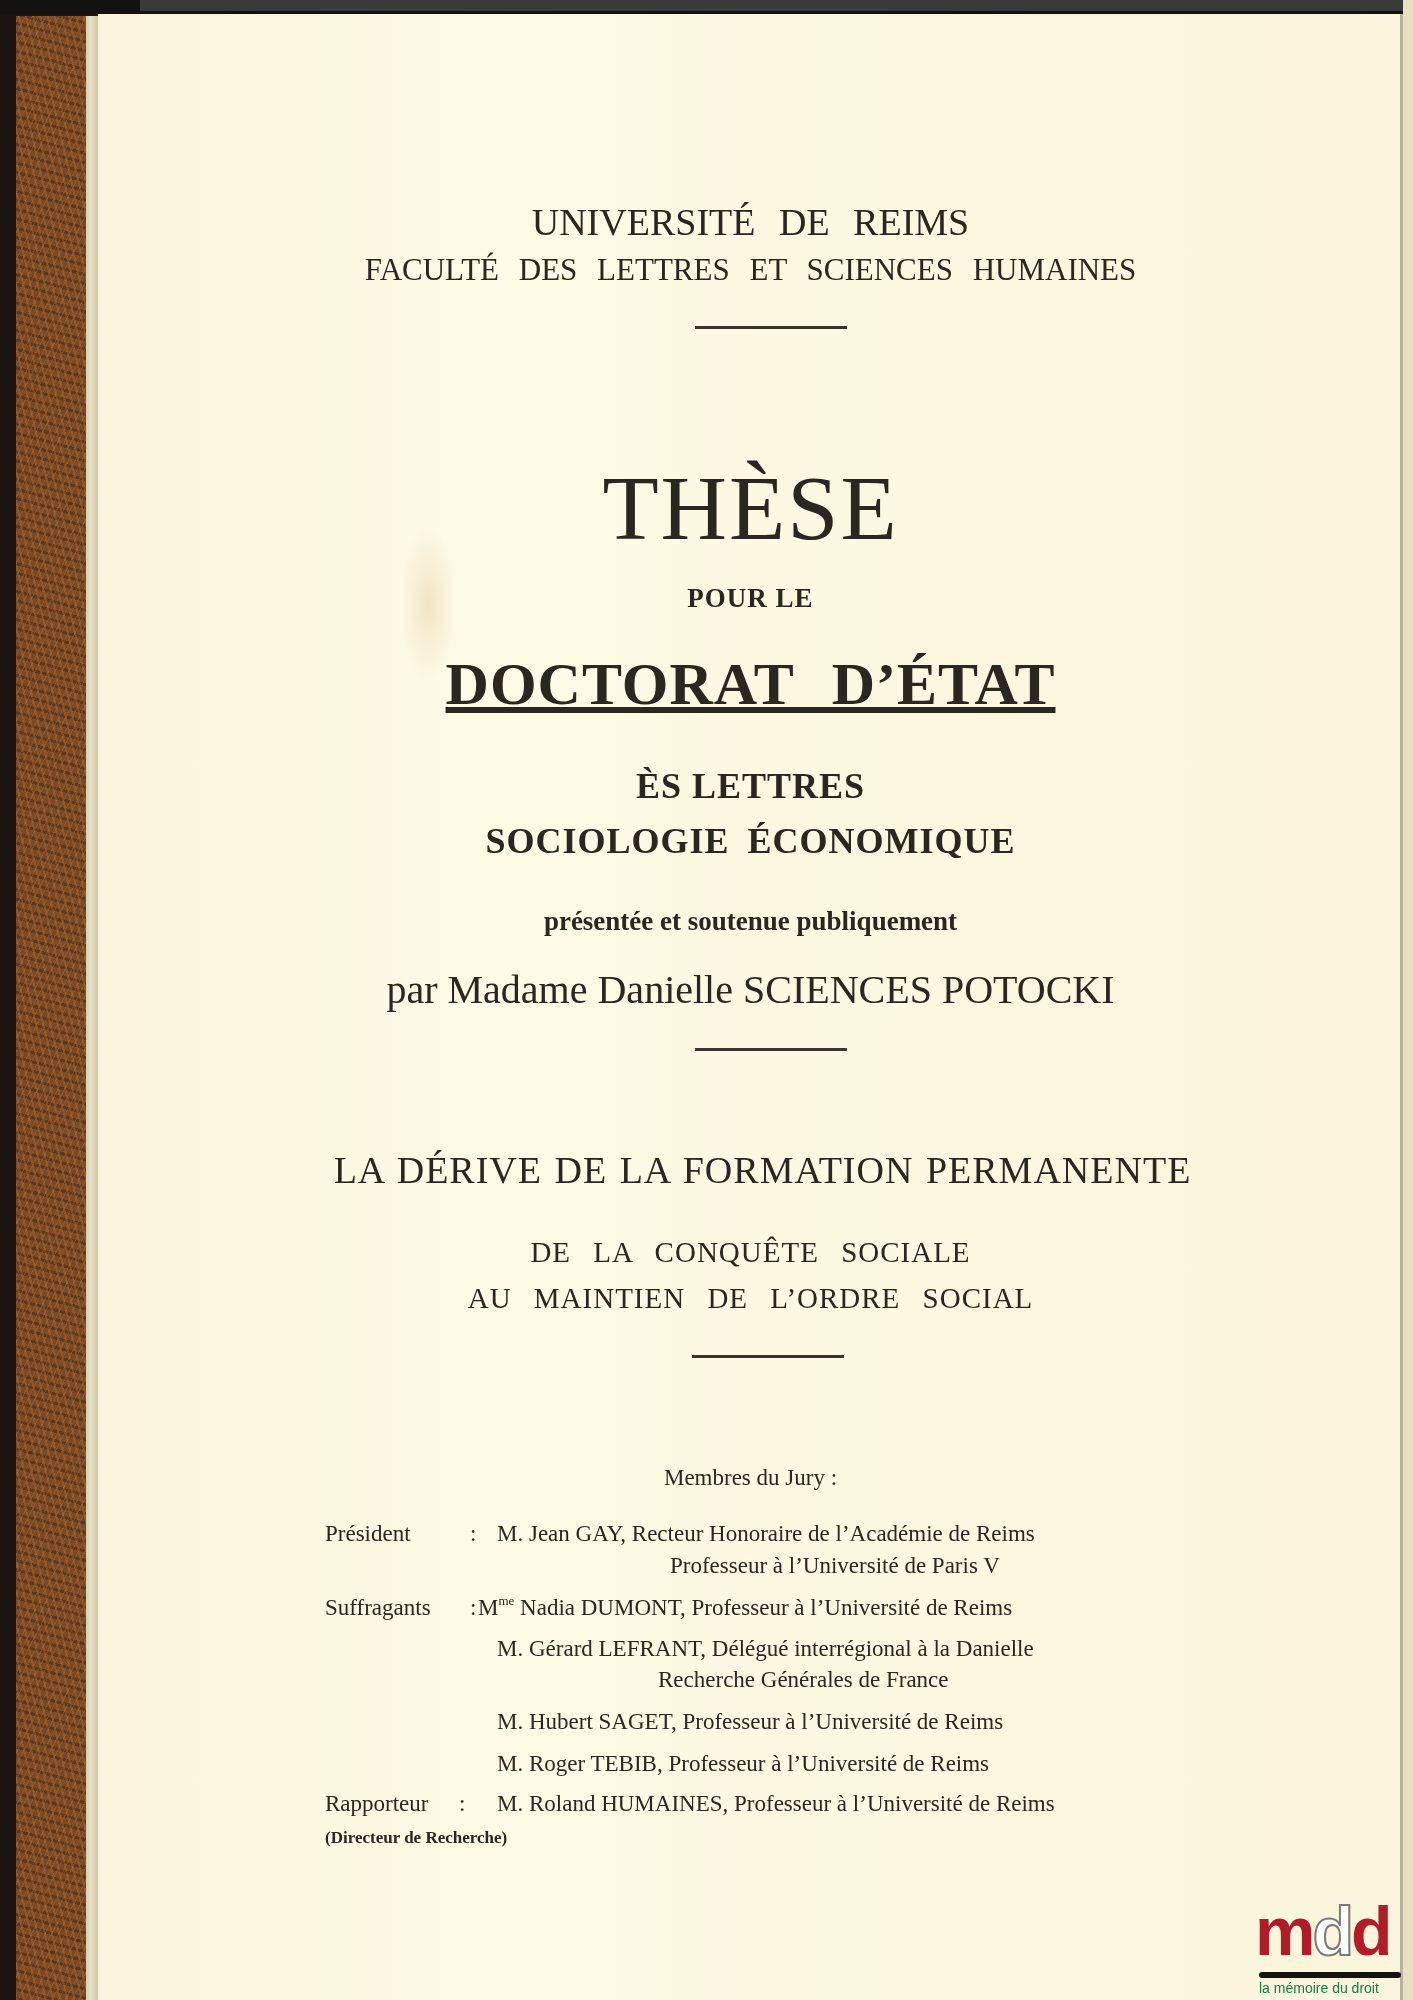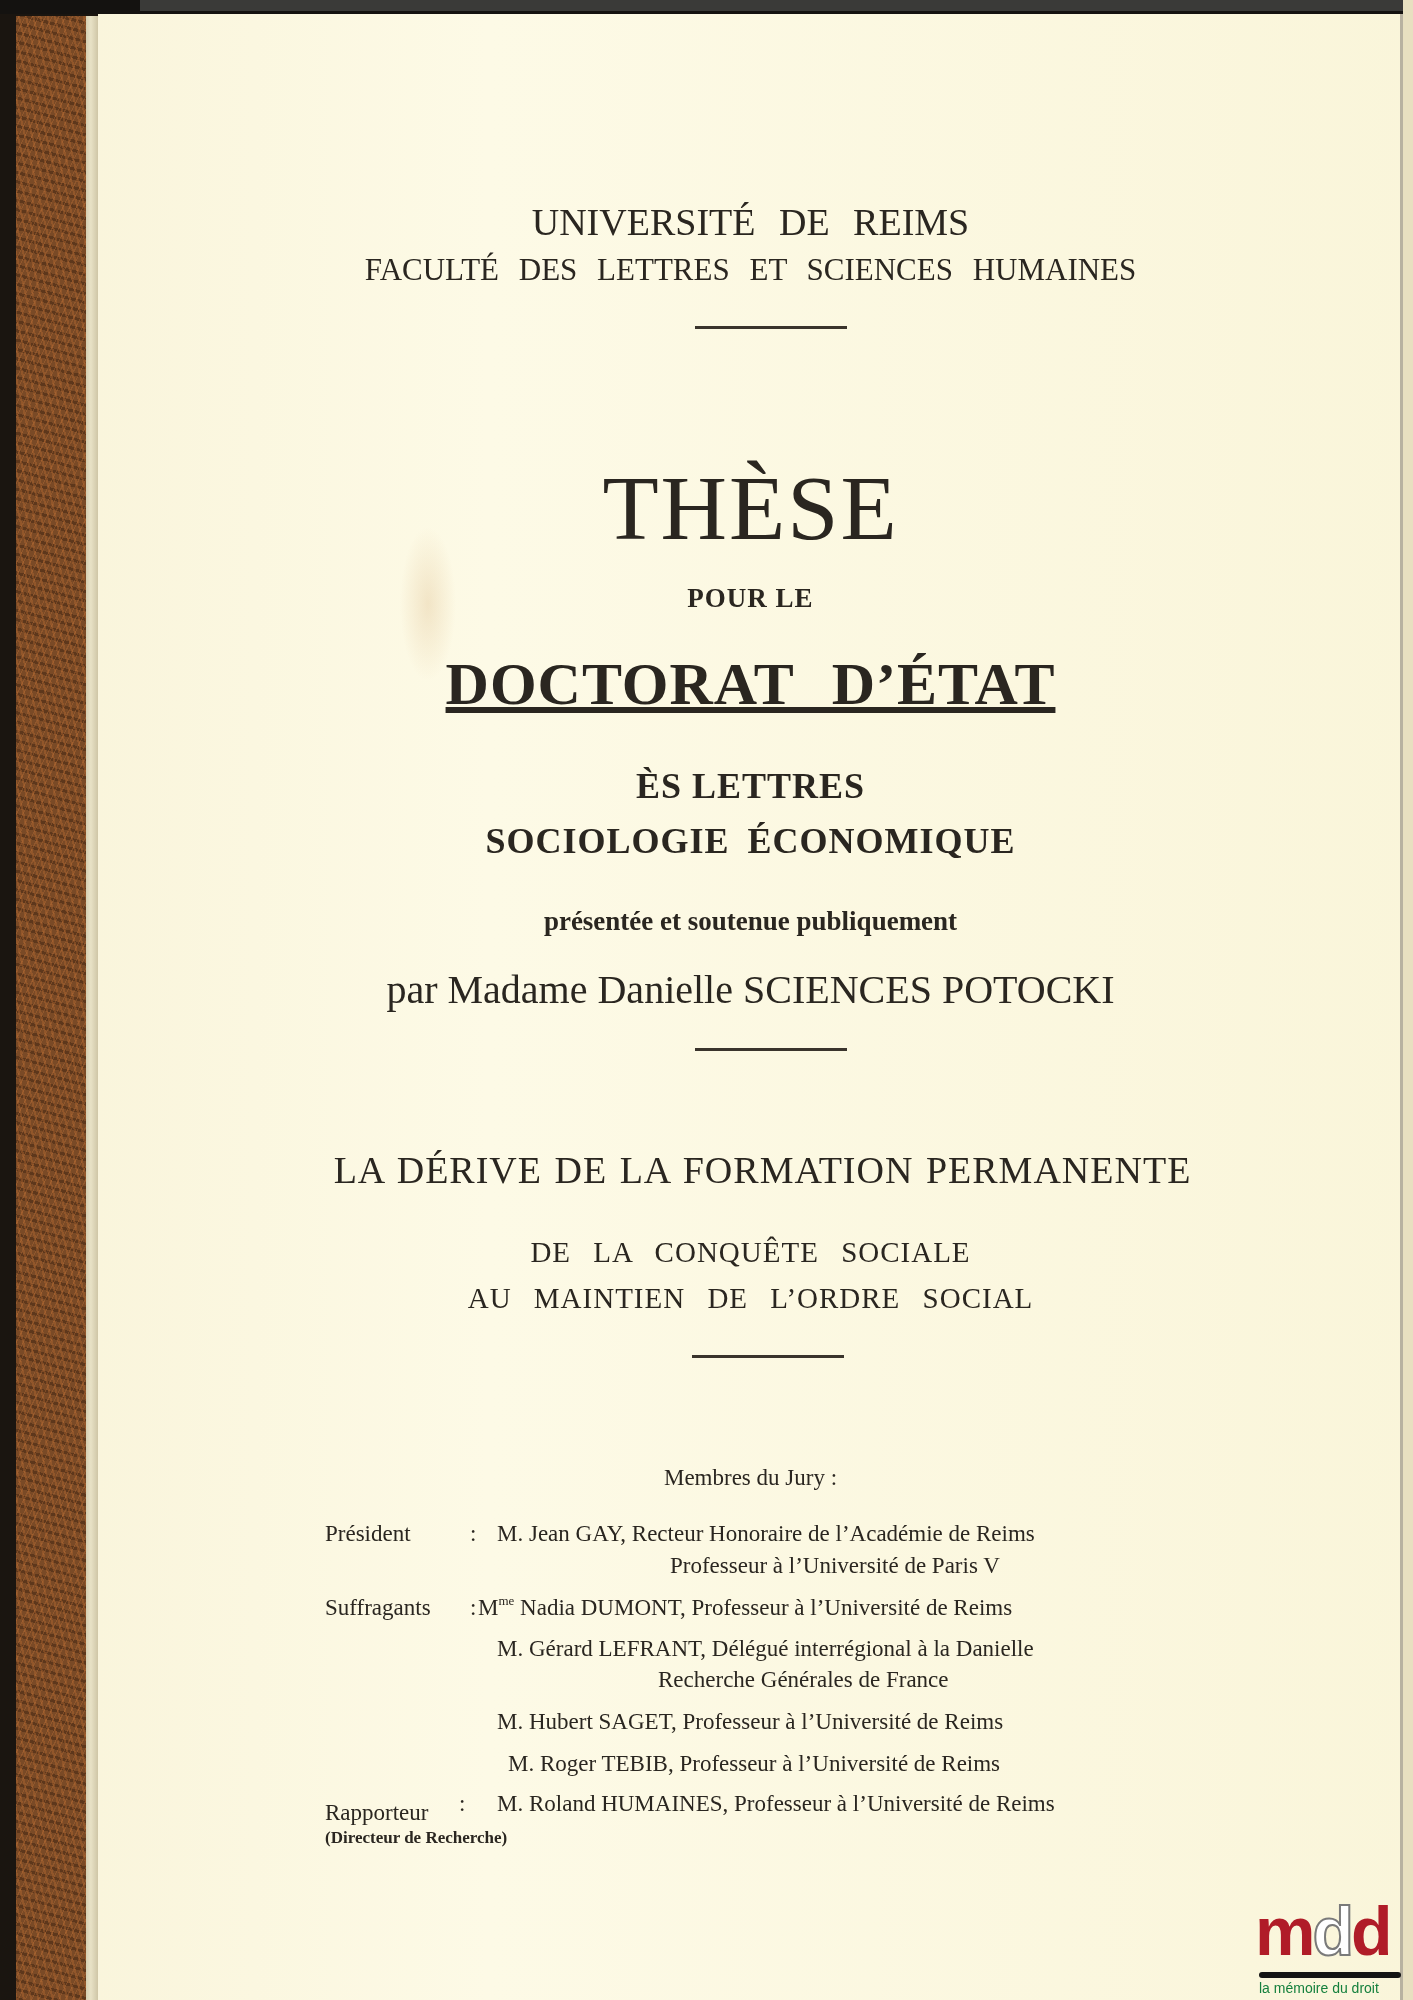--- a/index.html
+++ b/index.html
@@ -97,23 +97,23 @@
 <div class="jury" style="left:670px; top:1553px;">Professeur à l’Université de Paris V</div>
 
 <div class="role" style="left:325px; top:1595px;">Suffragants</div>
 <div class="role" style="left:470px; top:1595px;">:</div>
 <div class="jury" style="left:478px; top:1595px;"><span>M</span><span class="sup">me</span><span> Nadia DUMONT, Professeur à l’Université de Reims</span></div>
 
 <div class="jury" style="left:497px; top:1636px;">M. Gérard LEFRANT, Délégué interrégional à la Danielle</div>
 <div class="jury" style="left:658px; top:1667px;">Recherche Générales de France</div>
 
 <div class="jury" style="left:497px; top:1709px;">M. Hubert SAGET, Professeur à l’Université de Reims</div>
-<div class="jury" style="left:508px; top:1751px;">M. Roger TEBIB, Professeur à l’Université de Reims</div>
+<div class="jury" style="left:497px; top:1751px;">M. Roger TEBIB, Professeur à l’Université de Reims</div>
 
-<div class="role" style="left:325px; top:1791px;margin-top:9px;">Rapporteur</div>
+<div class="role" style="left:325px; top:1791px;">Rapporteur</div>
 <div class="role" style="left:459px; top:1791px;">:</div>
 <div class="jury" style="left:497px; top:1791px;">M. Roland HUMAINES, Professeur à l’Université de Reims</div>
 <div class="note" style="left:325px; top:1828px;">(Directeur de Recherche)</div>
 
 <div class="logo">
   <div class="logo-mdd"><span>m</span><span class="hollow">d</span><span>d</span></div>
   <div class="logo-bar"></div>
   <div class="logo-tag">la mémoire du droit</div>
 </div>
 

